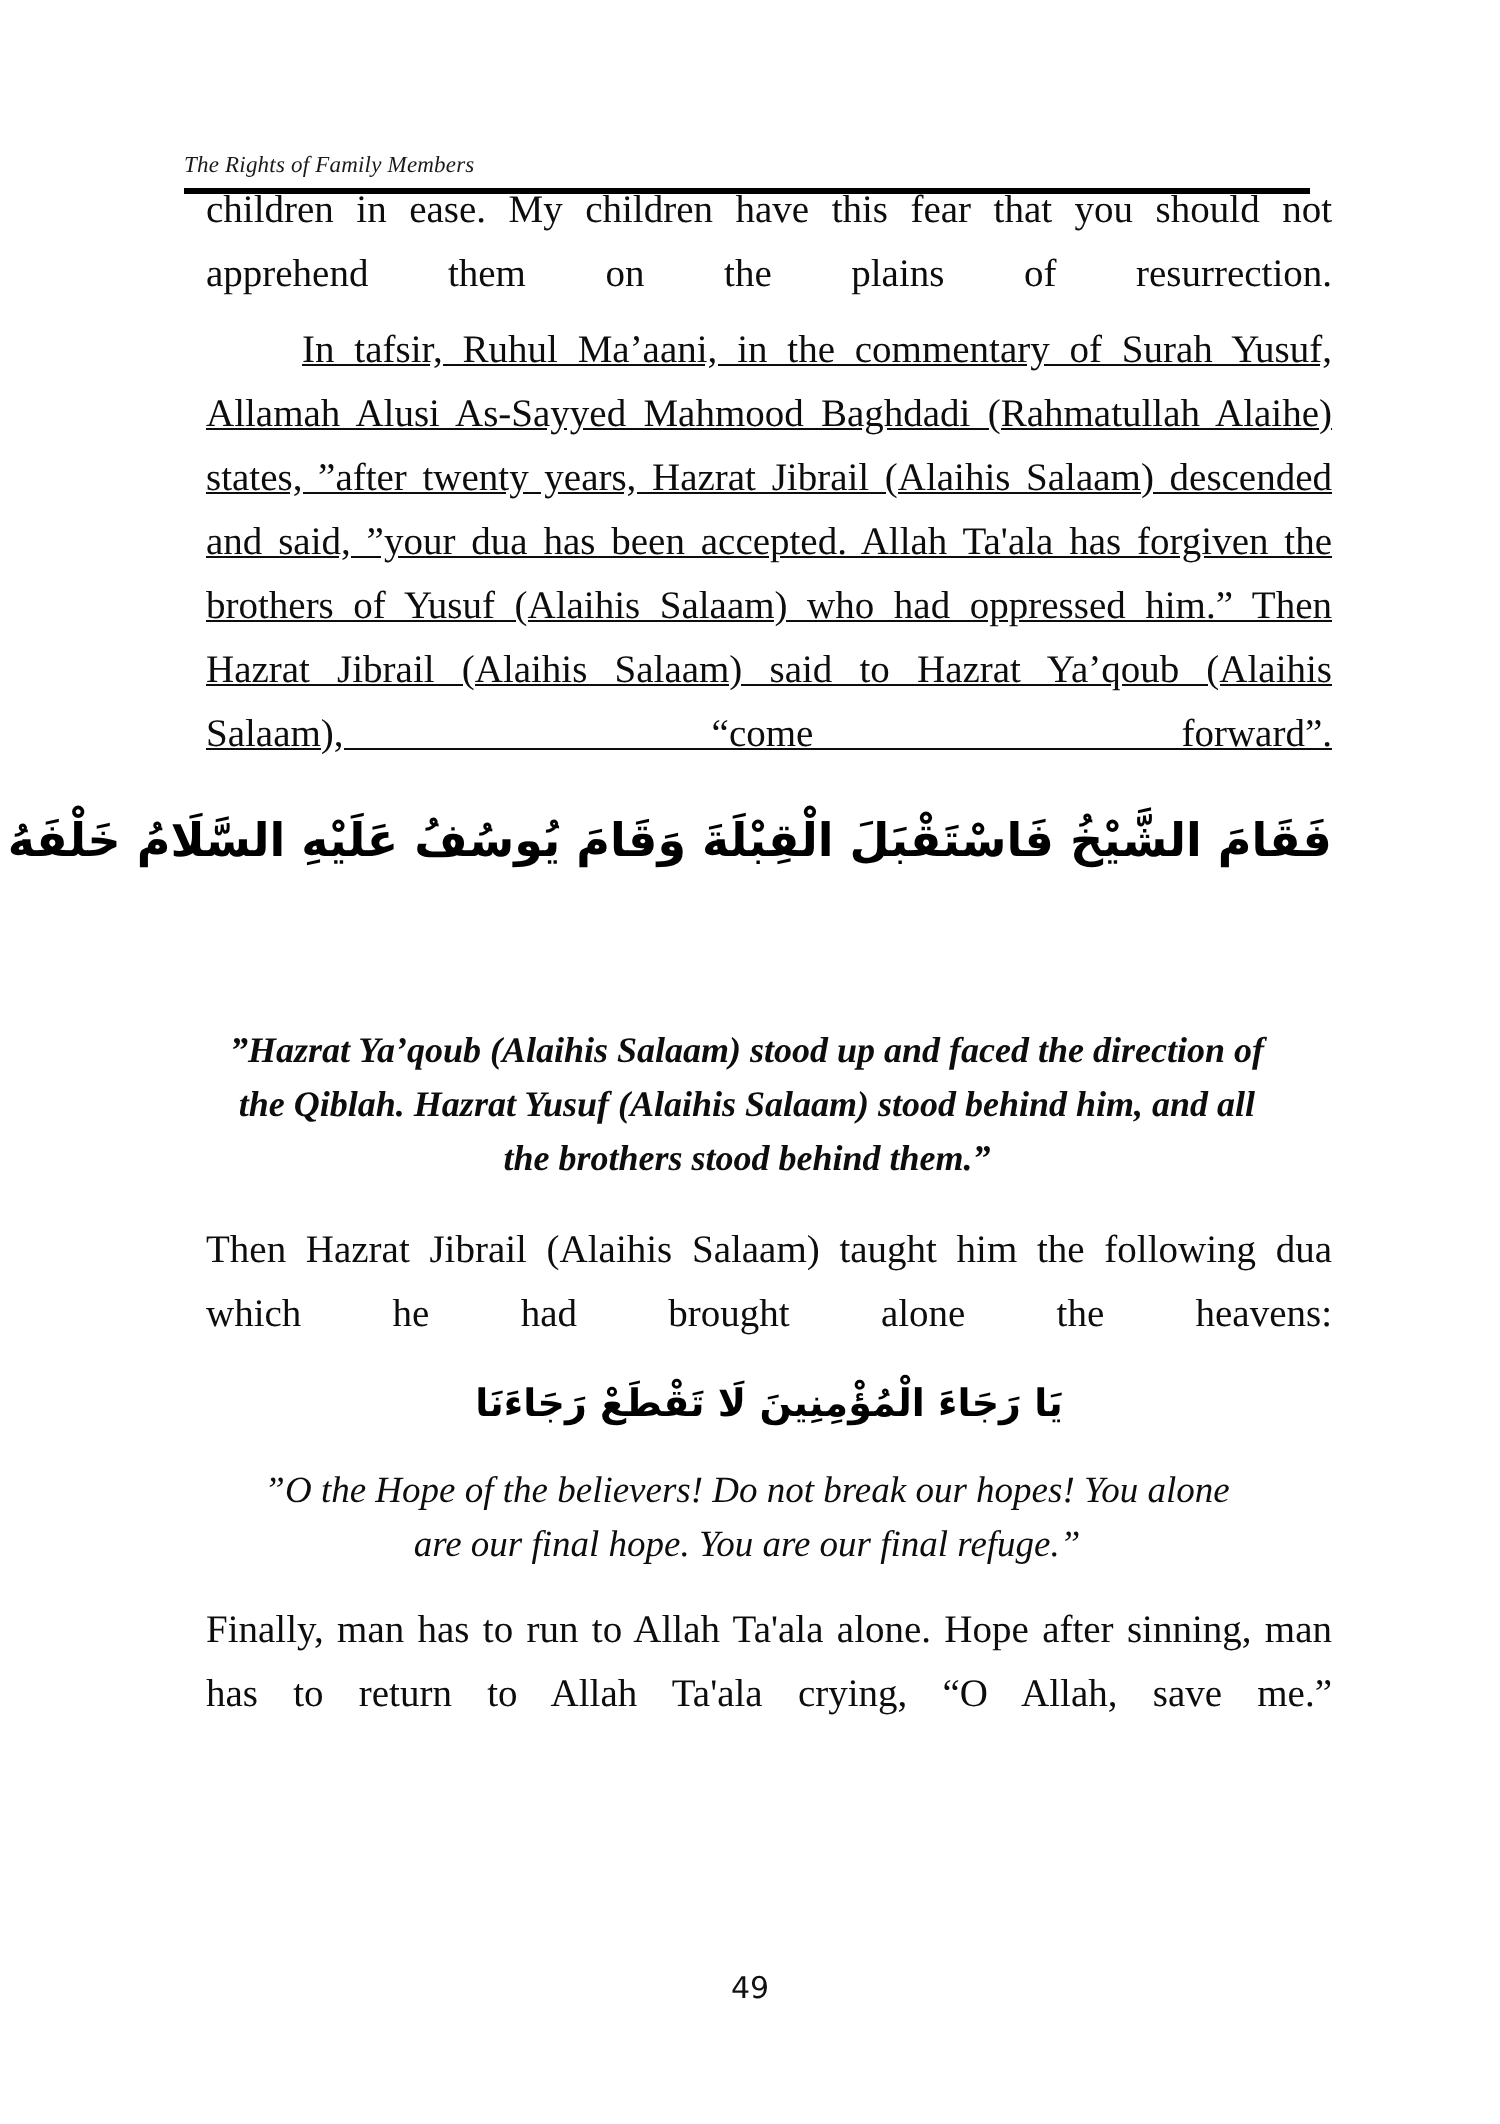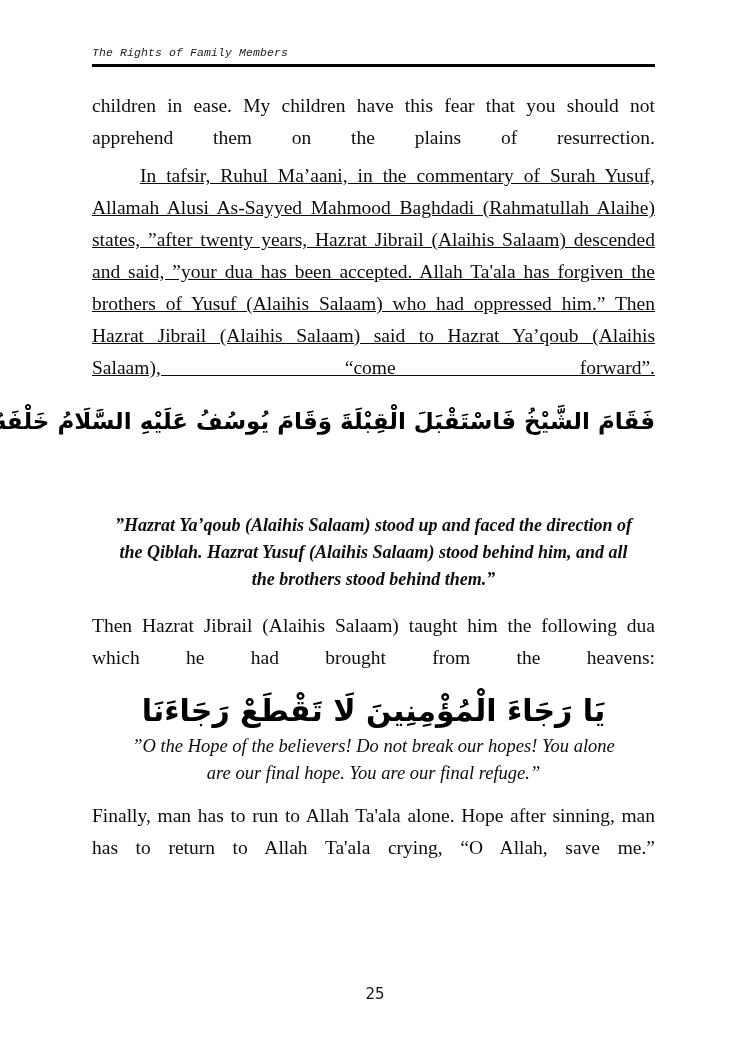--- a/index.html
+++ b/index.html
@@ -25,39 +25,40 @@
   }
 
   
   .header {
     position: absolute;
     left: 92px;
     top: 47px;
     width: 563px;
   }
   .header-title {
-    font-family: Liberation Mono, monospace;
+    font-family: Liberation Serif, serif;
     font-style: italic;
     font-size: 11.5px;
     letter-spacing: 0.1px;
     color: #1a1a1a;
     line-height: 1.1;
     white-space: nowrap;
+    margin-top: 30px;
   }
   .header-rule {
     margin-top: 4px;
     width: 563px;
     height: 3px;
     background: #000000;
   }
 
   
   .body-block {
     position: absolute;
-    left: 92px;
+    left: 103px;
     width: 563px;
   }
   p.para {
     margin: 0;
     font-size: 19.5px;
     line-height: 32px;
     text-align: justify;
     text-justify: inter-word;
     color: #0d0d0d;
     -webkit-hyphens: none;
@@ -86,21 +87,21 @@
     white-space: nowrap;
   }
   .arabic-wide {
     font-size: 23px;
     letter-spacing: -0.5px;
   }
   .arabic-mid {
     font-size: 23px;
   }
   .arabic-small {
-    font-size: 30px;
+    font-size: 19px;
   }
 
   
   .translation {
     text-align: center;
     font-style: italic;
     color: #0d0d0d;
     font-size: 18.5px;
     line-height: 27px;
   }
@@ -139,27 +140,27 @@
   <div class="body-block" style="top: 160px;">
     <p class="para indent">In tafsir, Ruhul Ma’aani, in the commentary of Surah Yusuf, Allamah Alusi As-Sayyed Mahmood Baghdadi (Rahmatullah Alaihe) states, ”after twenty years, Hazrat Jibrail (Alaihis Salaam) descended and said, ”your dua has been accepted. Allah Ta'ala has forgiven the brothers of Yusuf (Alaihis Salaam) who had oppressed him.” Then Hazrat Jibrail (Alaihis Salaam) said to Hazrat Ya’qoub (Alaihis Salaam), “come forward”.</p>
   </div>
 
   <div class="body-block arabic arabic-wide" style="top: 404px;">فَقَامَ الشَّيْخُ فَاسْتَقْبَلَ الْقِبْلَةَ وَقَامَ يُوسُفُ عَلَيْهِ السَّلَامُ خَلْفَهُ وَقَامُوا</div>
 
 
   <div class="body-block translation bold" style="top: 512px; left: 110px; width: 527px;">”Hazrat Ya’qoub (Alaihis Salaam) stood up and faced the direction of the Qiblah. Hazrat Yusuf (Alaihis Salaam) stood behind him, and all the brothers stood behind them.”</div>
 
   <div class="body-block" style="top: 610px;">
-    <p class="para">Then Hazrat Jibrail (Alaihis Salaam) taught him the following dua which he had brought from the heavens:</p>
+    <p class="para">Then Hazrat Jibrail (Alaihis Salaam) taught him the following dua which he had brought alone the heavens:</p>
   </div>
 
   <div class="body-block arabic arabic-small" style="top: 688px;">يَا رَجَاءَ الْمُؤْمِنِينَ لَا تَقْطَعْ رَجَاءَنَا</div>
 
   <div class="body-block translation" style="top: 733px; left: 120px; width: 507px;">”O the Hope of the believers! Do not break our hopes! You alone are our final hope. You are our final refuge.”</div>
 
   <div class="body-block" style="top: 800px;">
     <p class="para">Finally, man has to run to Allah Ta'ala alone. Hope after sinning, man has to return to Allah Ta'ala crying, “O Allah, save me.”</p>
   </div>
 
 
-  <div class="folio">25</div>
+  <div class="folio">49</div>
 
 </div>
 
 </body></html>

